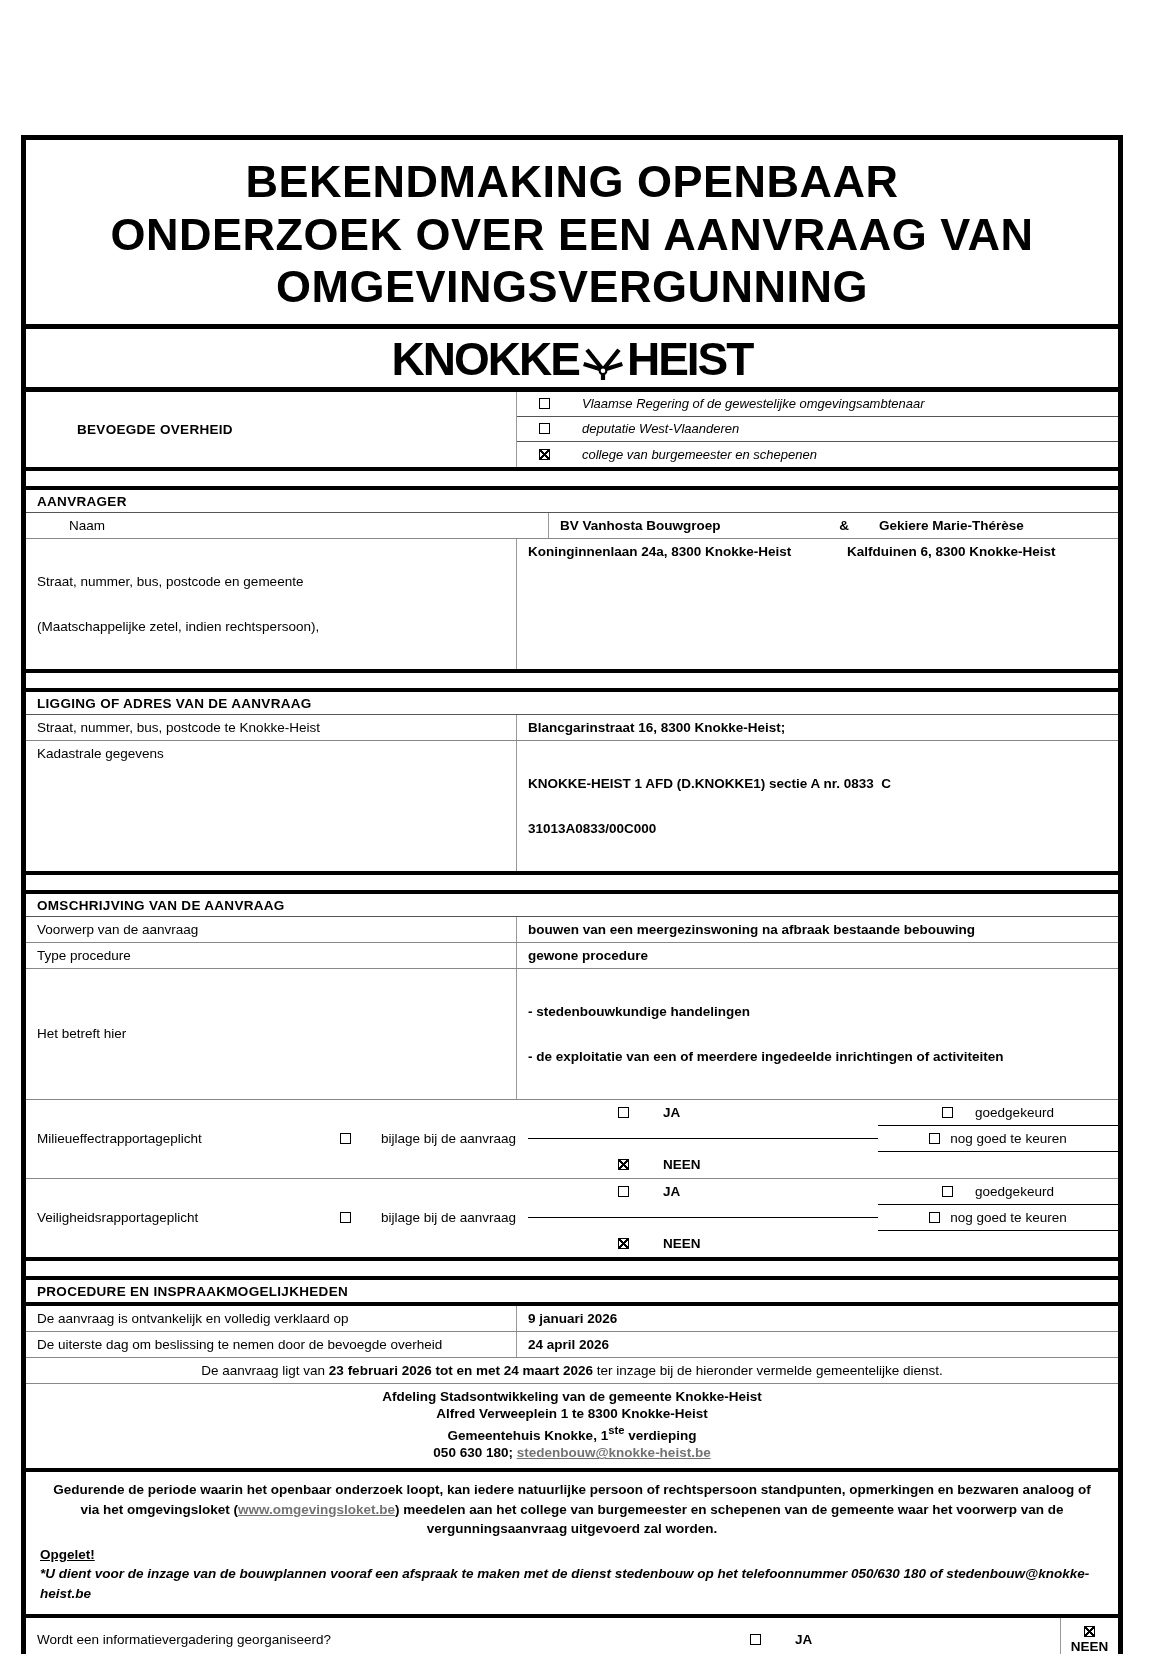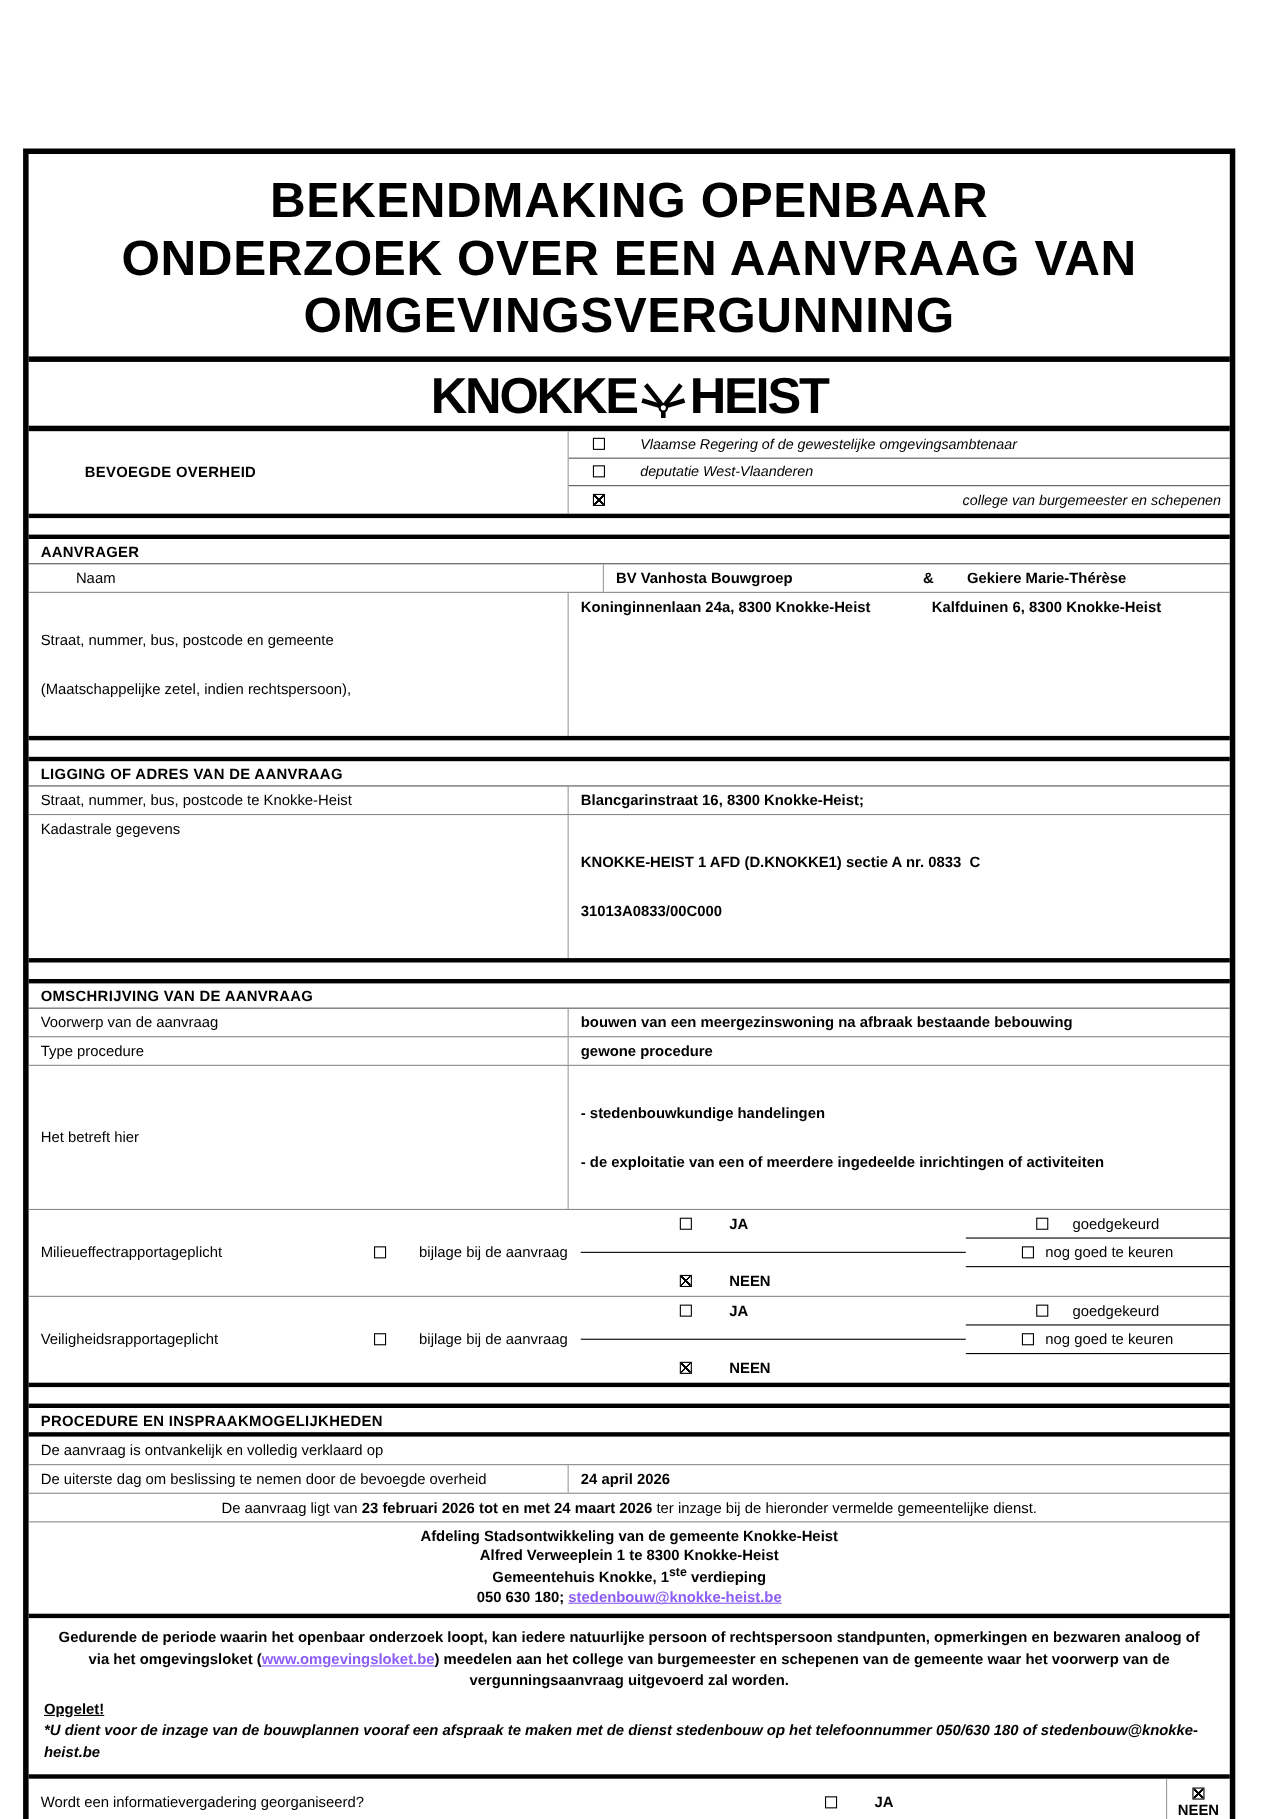--- a/index.html
+++ b/index.html
@@ -38,21 +38,21 @@
   .cb.checked { background-image:
       linear-gradient(45deg, transparent 44%, #000 44%, #000 56%, transparent 56%),
       linear-gradient(-45deg, transparent 44%, #000 44%, #000 56%, transparent 56%); }
 
   
   .bevoegde { display:grid; grid-template-columns:490px 1fr; }
   .bevoegde-label { display:flex; align-items:center; padding:6px 11px; font-weight:700;
     letter-spacing:.3px;margin-left:40px; }
   .option-row { display:flex; align-items:center; min-height:25px; padding:4px 8px 4px 22px;
     border-bottom:1px solid #555;font-style:italic; }
-  .option-row:last-child { border-bottom:none;justify-content:space-between; }
+  .option-row:last-child { border-bottom:none; }
   .option-row .txt { margin-left:32px; font-size:13px; }
 
   
   .naam-row { display:grid; grid-template-columns:490px 272px 48px 1fr;
     border-bottom:1px solid #888;padding-left:32px; }
 
   
   .rap-row { display:grid; grid-template-columns:300px 1fr 240px;
     border-bottom:1px solid #888; }
   .rap-row:last-child { border-bottom:none; }
@@ -64,21 +64,21 @@
   .rap-bijlage .txt { margin-left:30px; margin-right:12px; }
   .rap-rule { flex:1; border-bottom:1px solid #000; height:0; align-self:center; }
   .rap-right { display:flex; flex-direction:column; align-self:start; }
   .rap-rcell { height:26px; display:flex; align-items:center; justify-content:center;
     gap:22px; border-bottom:1px solid #000; }
 
   
   .center-row { border-bottom:1px solid #888; padding:5px 10px; text-align:center; }
   .dienst-block { border-bottom:4px solid #000; text-align:center; font-weight:700;
     padding:4px 10px 6px; line-height:1.32; }
-  a.link { color:#8b5cf6; text-decoration:underline; }
+  a.link { color:#737373; text-decoration:underline; }
   .bezwaar-block { border-bottom:4px solid #000; padding:8px 14px 10px; }
   .bezwaar-text { font-weight:700; text-align:center; line-height:1.45; padding:0 6px; }
   .opgelet { font-weight:700; text-decoration:underline; margin-top:8px; }
   .note { font-weight:700; font-style:italic; line-height:1.5; margin-top:2px; }
   .vergadering { position:relative; display:flex; align-items:stretch;
     border-bottom:1px solid #888; min-height:44px; }
   .v-label { flex:1; display:flex; align-items:center; padding:4px 11px; }
   .v-ja { position:absolute; left:724px; top:0; bottom:0; display:flex;
     align-items:center; gap:34px; font-weight:700; }
   .v-neen { width:58px; border-left:1px solid #999; display:flex; flex-direction:column;
@@ -248,20 +248,21 @@
     </div>
   </div>
 
   <div class="gap"></div>
 
   <div class="section" style="border-bottom:none">
     <div class="sec-header thick">PROCEDURE EN INSPRAAKMOGELIJKHEDEN</div>
 
     <div class="row">
       <div class="cell">De aanvraag is ontvankelijk en volledig verklaard op</div>
+      <div class="cell vline b">9 januari 2026</div>
     </div>
     <div class="row">
       <div class="cell">De uiterste dag om beslissing te nemen door de bevoegde overheid</div>
       <div class="cell vline b">24 april 2026</div>
     </div>
 
     <div class="center-row"><span>De aanvraag ligt van </span><span class="b">23 februari 2026 tot en met 24 maart 2026</span><span> ter inzage bij de hieronder vermelde gemeentelijke dienst.</span></div>
 
     <div class="dienst-block">
       <div>Afdeling Stadsontwikkeling van de gemeente Knokke-Heist</div>

